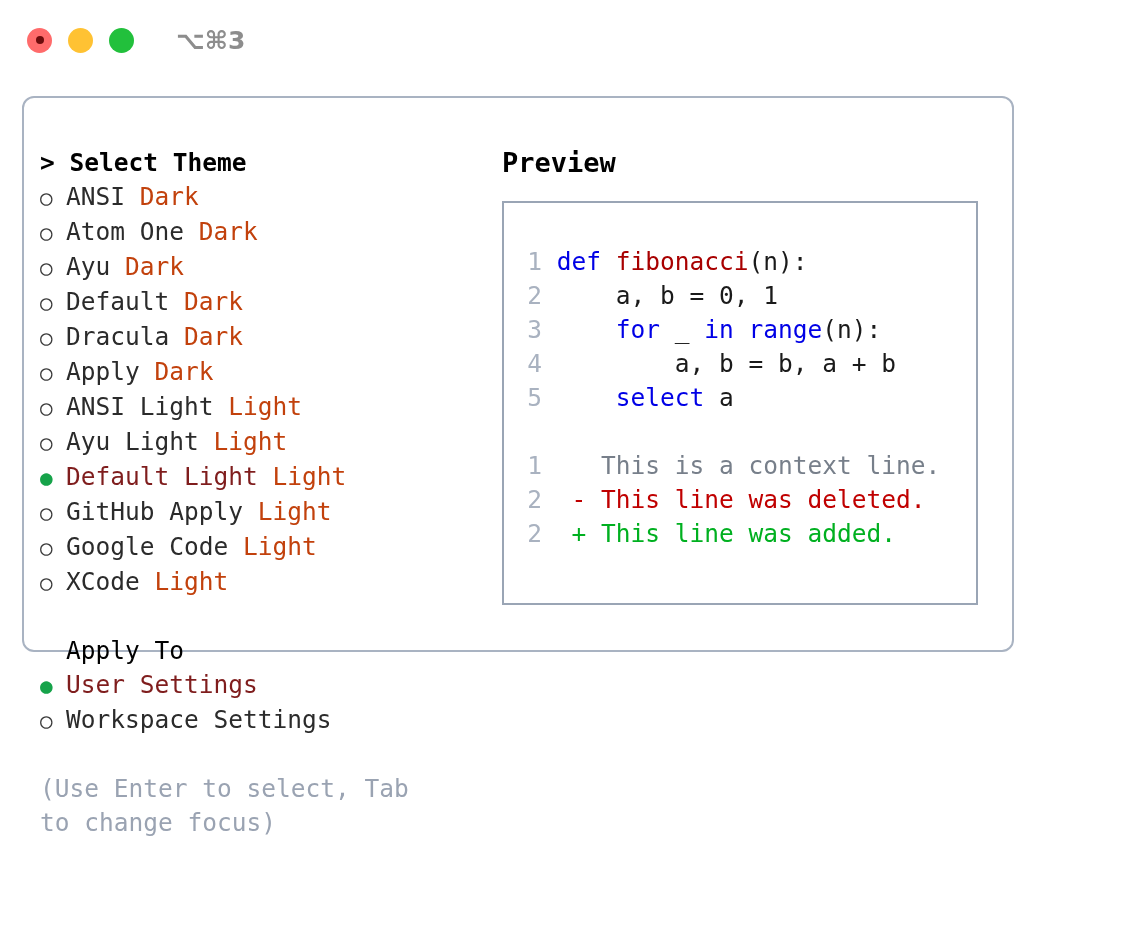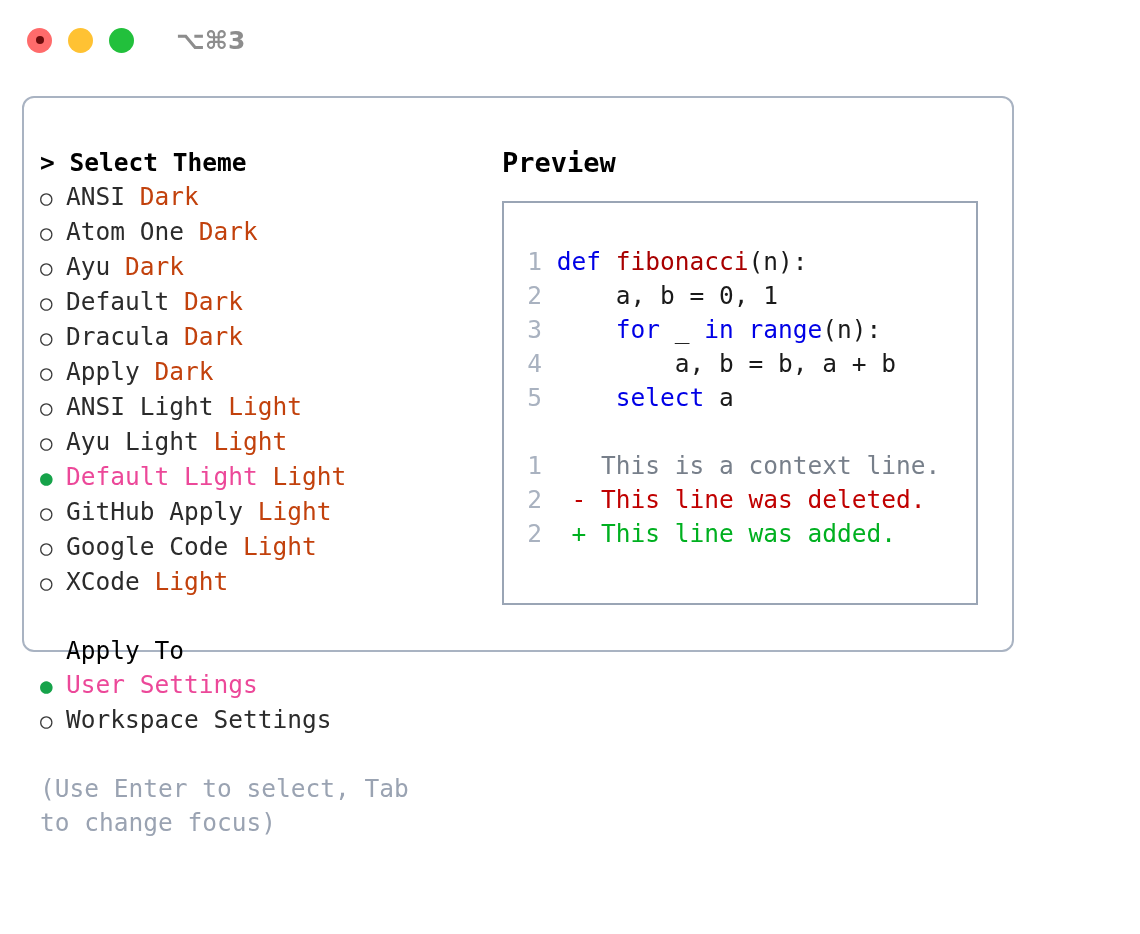--- a/index.html
+++ b/index.html
@@ -116,21 +116,21 @@
     width: 26px;
     flex: 0 0 26px;
     font-size: 21px;
     color: #3b3b3b;
   }
   .bullet.selected {
     color: #16a34a;
     font-size: 21px;
   }
   .opt-label  { color: #2b2b2b; }
-  .option-row.selected .opt-label { color: #ec4899; }
+  .option-row.selected .opt-label { color: #7f1d1d; }
   .opt-kind   { color: #c2410c; }
 
   .section-gap { height: 34px; }
 
   .apply-heading {
     font-size: 24.5px;
     color: #000000;
     line-height: 34px;
     padding-left: 26px;
     white-space: pre;

